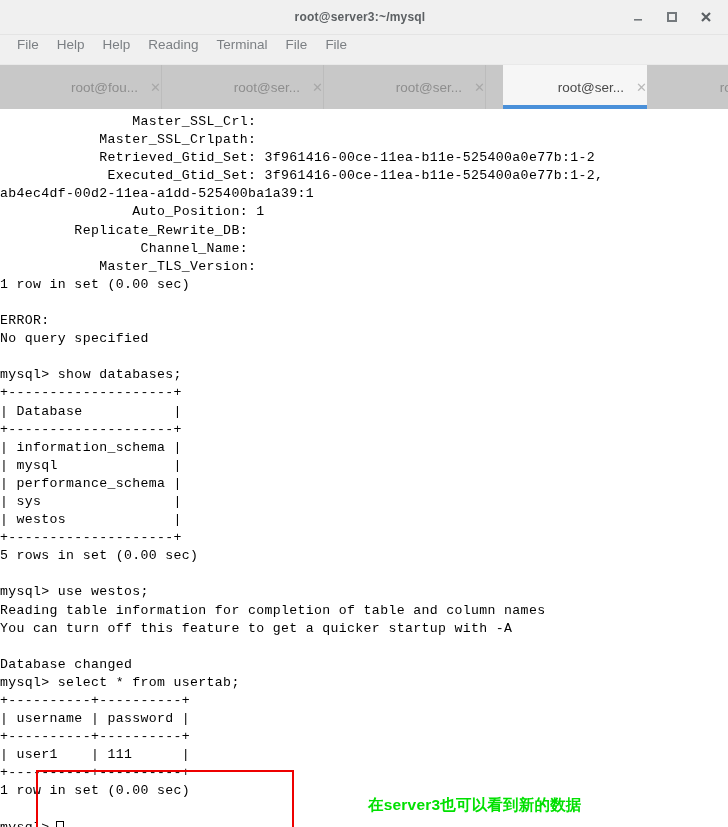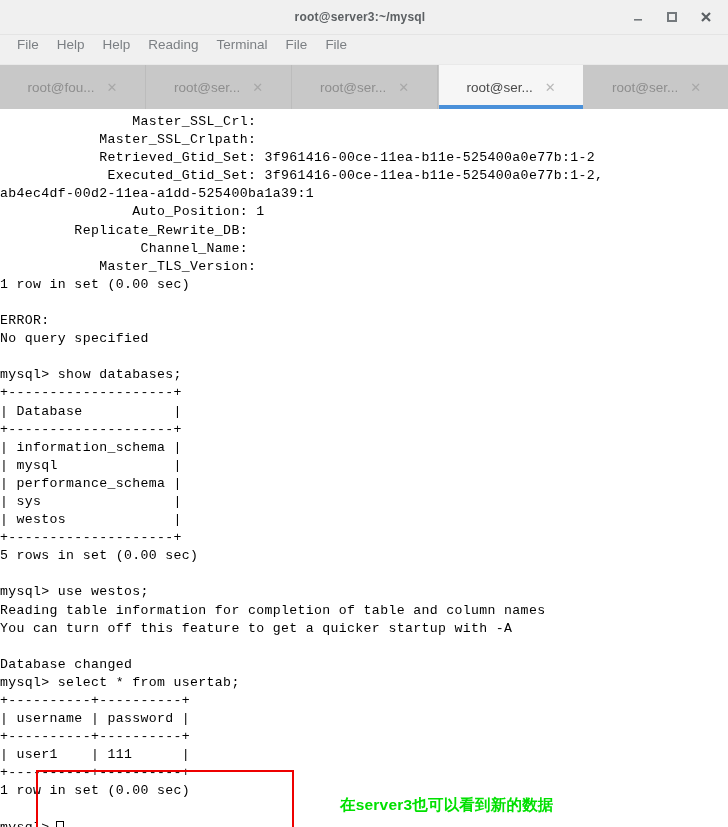--- a/index.html
+++ b/index.html
@@ -79,25 +79,26 @@
     display: flex;
     align-items: stretch;
     position: relative;
     overflow: hidden;
   }
   .tab {
     width: 146px;
     flex: 0 0 146px;
     display: flex;
     align-items: center;
-    justify-content: center;
+    justify-content: flex-end;
     position: relative;
     background: #c8c8c8;
     border-right: 1px solid #bcbcbc;
     box-sizing: border-box;
+    margin-left: 16px;
   }
   .tab .tab-label {
     font-size: 13.5px;
     color: #8e8e8e;
     white-space: nowrap;
   }
   .tab .tab-close {
     font-size: 13px;
     color: #a8a8a8;
     margin-left: 12px;
@@ -150,21 +151,21 @@
     left: 36px;
     top: 11px;
     width: 258px;
     height: 105px;
     border: 2px solid #ee0000;
     box-sizing: border-box;
     pointer-events: none;
   }
   .green-note {
     position: absolute;
-    left: 340px;
+    left: 368px;
     top: 36px;
     font-family: "Liberation Sans", sans-serif;
     font-size: 15.5px;
     font-weight: bold;
     color: #00e000;
     white-space: nowrap;
     letter-spacing: 0.2px;
   }
   .overlay-layer {
     position: absolute;

